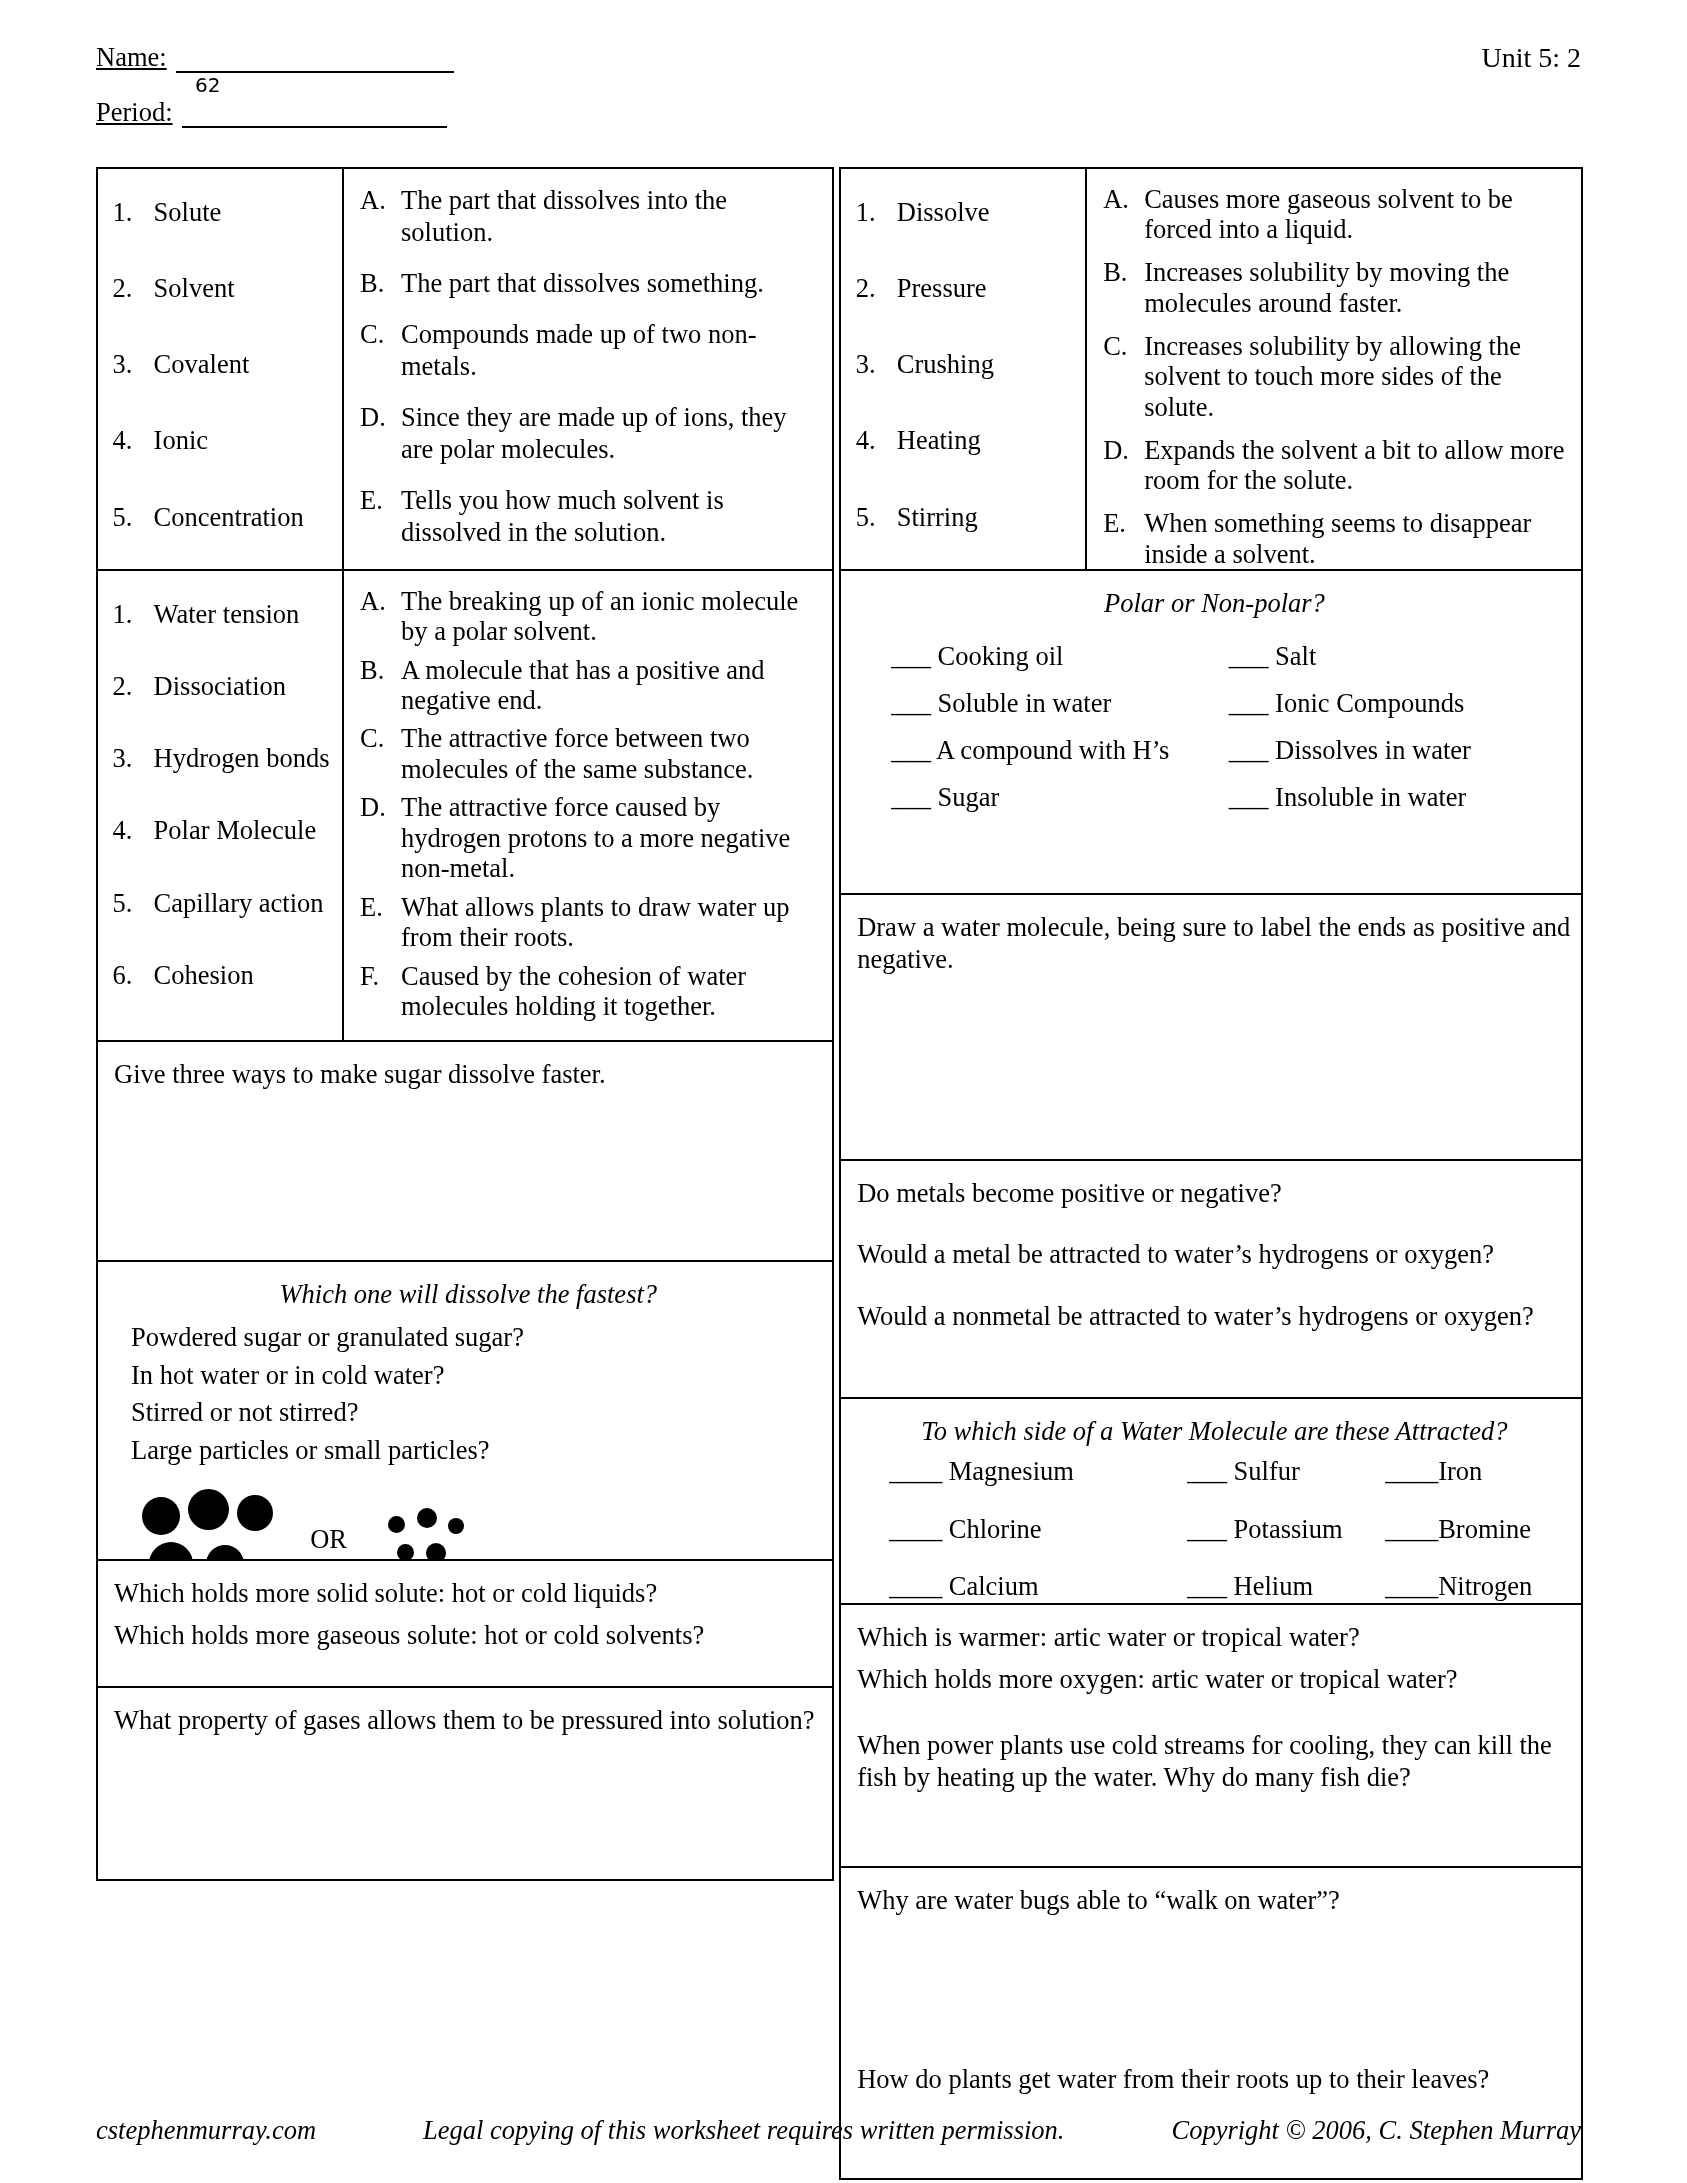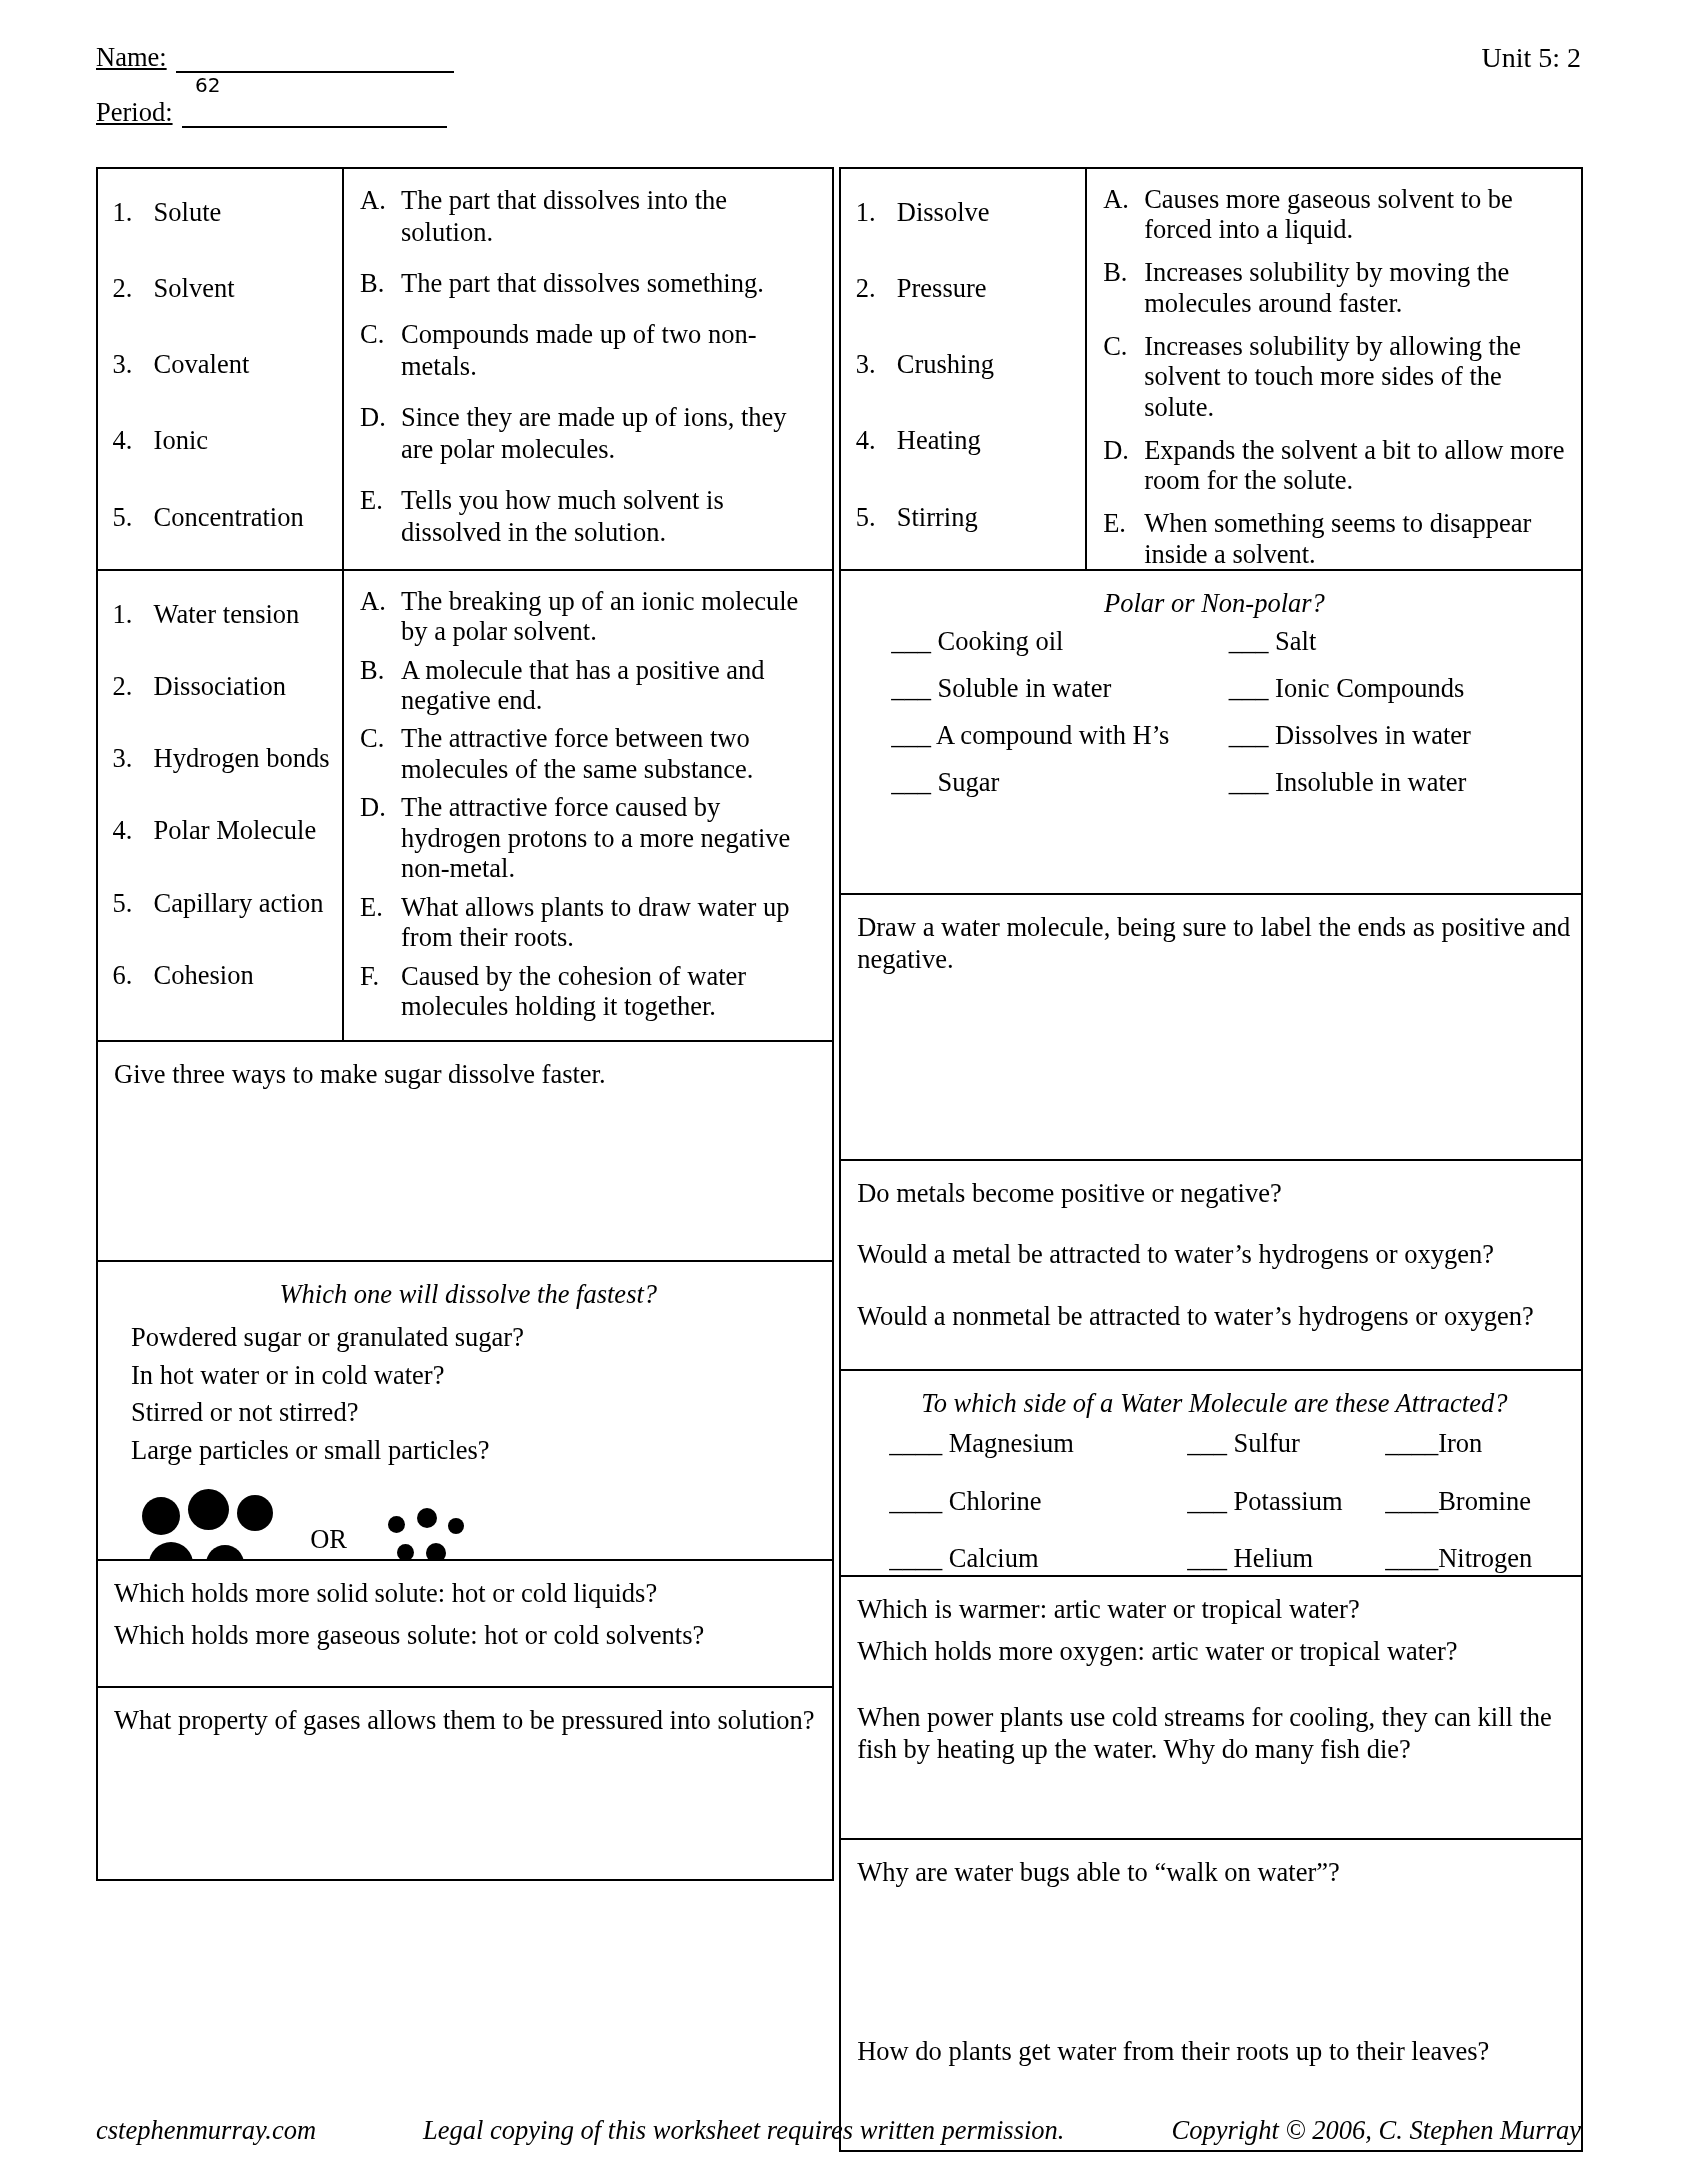--- a/index.html
+++ b/index.html
@@ -37,21 +37,21 @@
   .m6 .term { margin-bottom:40px; }
   .def { display:flex; }
   .def .letter { flex:0 0 41px; }
   .defs-a .def { margin-bottom:18.5px; }
   .defs-b .def { margin-bottom:12px; line-height:1.16; }
   .defs-c .def { margin-bottom:8px; line-height:1.15; }
 
   .box-title { text-align:center; font-style:italic; }
 
   
-  .polar-grid { display:flex; margin-top:6px;justify-content:flex-end; }
+  .polar-grid { display:flex; margin-top:21px;justify-content:flex-end; }
   .polar-col1 { width:52%; padding-left:34px; }
   .polar-col2 { flex:1; }
   .polar-item { margin-bottom:14.6px; }
 
   
   .attr-grid { display:grid; grid-template-columns:298px 198px auto; padding-left:32px; margin-top:8px; row-gap:25px; }
 
   
   .q { margin-bottom:9.3px; }
   .metals .q { margin-bottom:29px; }
@@ -313,21 +313,21 @@
             <div class="polar-item">___ Dissolves in water</div>
             <div class="polar-item">___ Insoluble in water</div>
           </div>
         </div>
       </div>
 
       <div class="box" style="height:268px">
         <div class="q">Draw a water molecule, being sure to label the ends as positive and negative.</div>
       </div>
 
-      <div class="box metals" style="height:212px">
+      <div class="box metals" style="height:240px">
         <div class="q">Do metals become positive or negative?</div>
         <div class="q">Would a metal be attracted to water’s hydrogens or oxygen?</div>
         <div class="q">Would a nonmetal be attracted to water’s hydrogens or oxygen?</div>
       </div>
 
       <div class="box" style="height:208px">
         <div class="box-title">To which side of a Water Molecule are these Attracted?</div>
         <div class="attr-grid">
           <div>____ Magnesium</div>
           <div>___ Sulfur</div>

